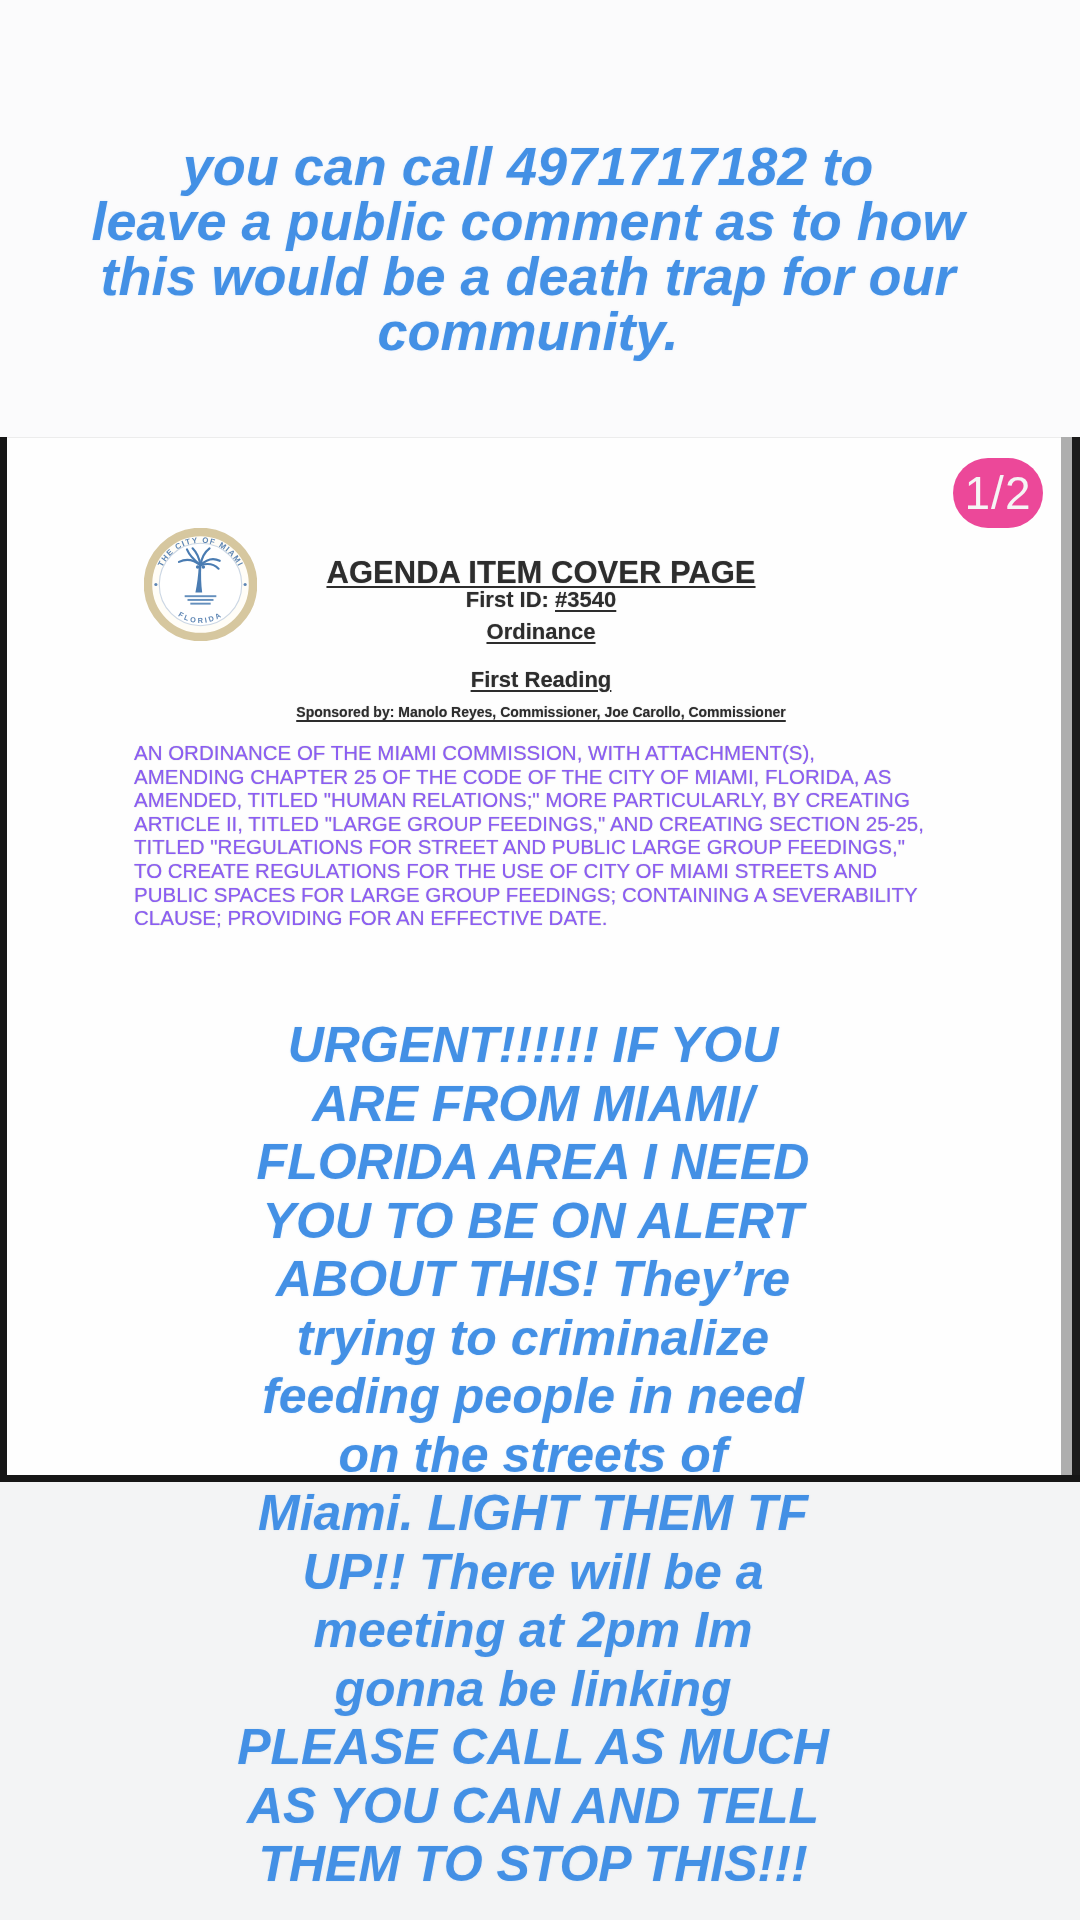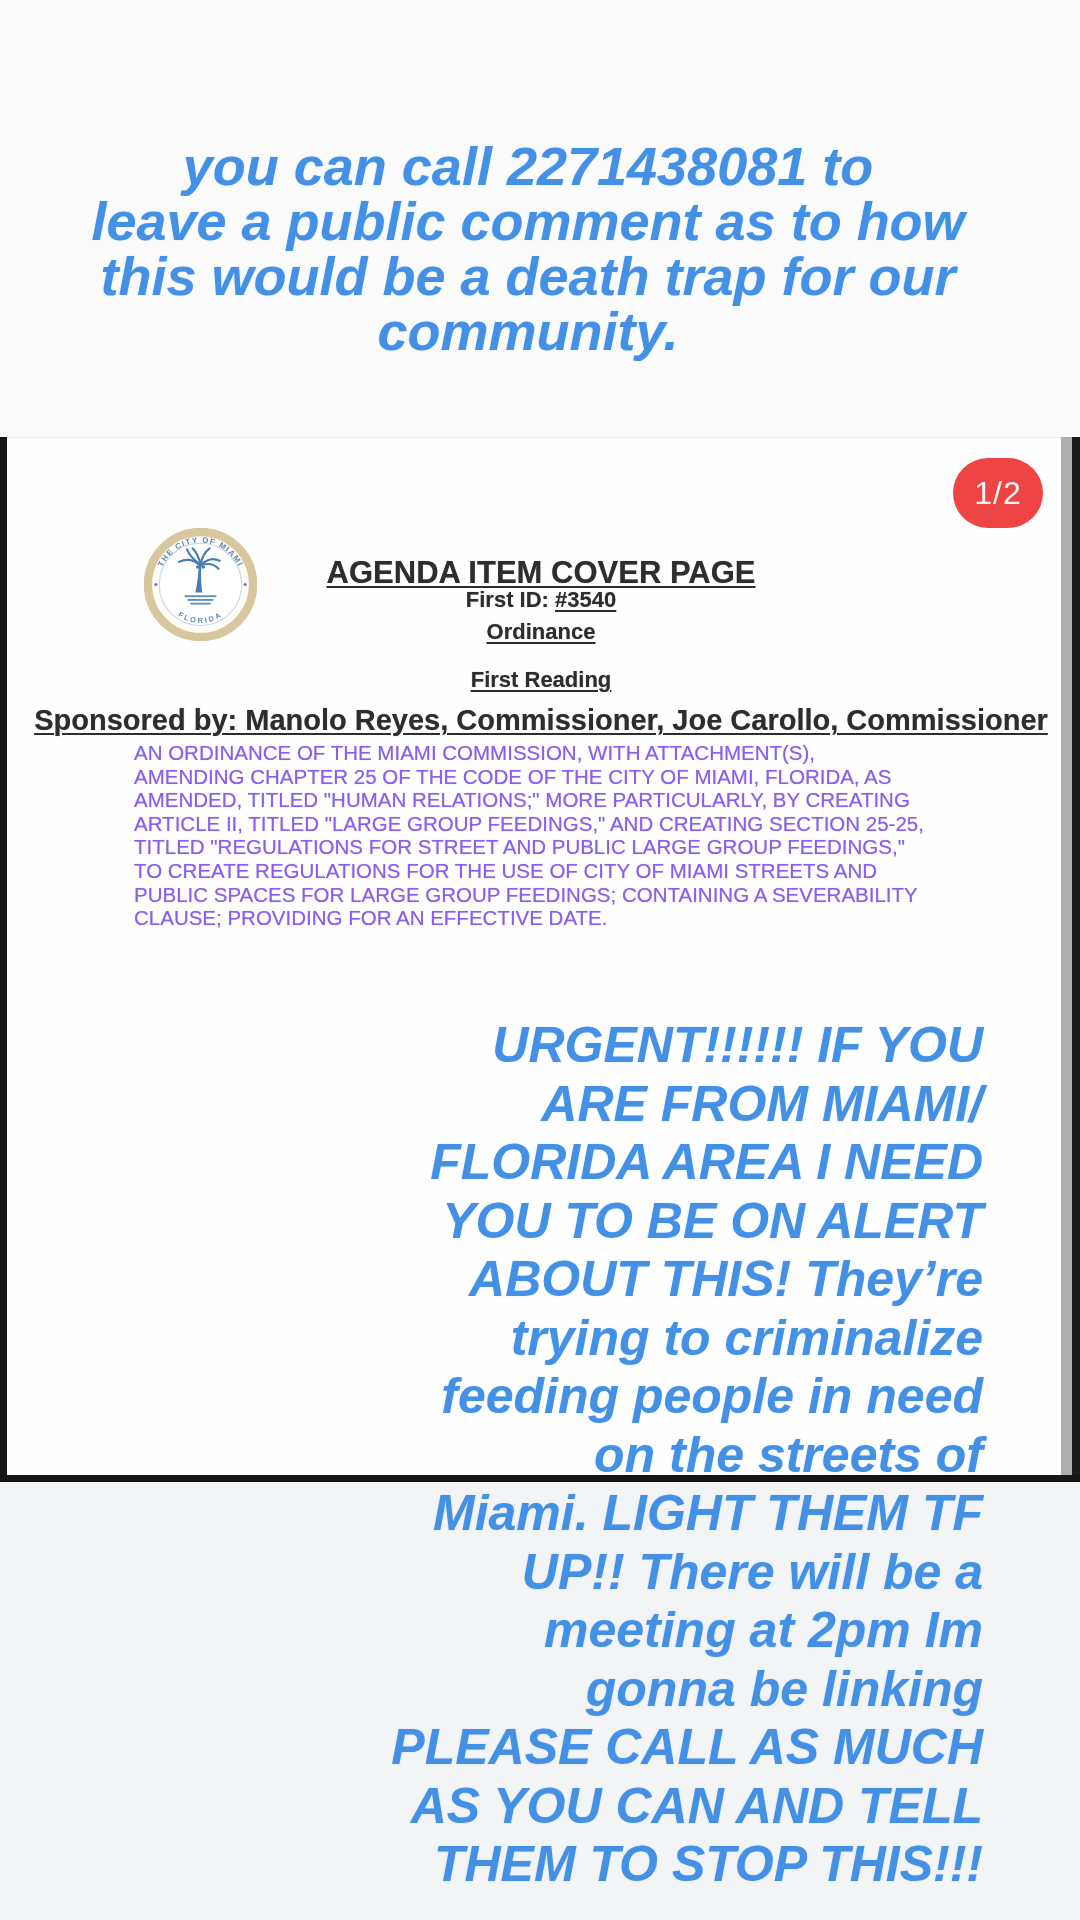--- a/index.html
+++ b/index.html
@@ -18,69 +18,69 @@
     font-weight:bold;font-style:italic;
     white-space:pre-line;
     text-shadow:0 0 2px rgba(140,185,235,0.35);
   }
   .story-text.top{
     left:0;width:1056px;top:139px;
     text-align:center;font-size:54px;line-height:55px;letter-spacing:0px;
   }
   .story-text.bottom{
     right:97px;top:1016px;width:900px;
-    text-align:right;font-size:50px;line-height:58.5px;
+    text-align:center;font-size:50px;line-height:58.5px;
   }
 
   
   .doc{
     position:absolute;left:0;top:437px;width:1080px;height:1045px;z-index:5;
   }
   .doc-white{
     position:absolute;left:7px;top:0;width:1054px;height:1038px;
     background:#fefefe;border-top:1px solid #ececec;
   }
   .edge-left{position:absolute;left:0;top:0;width:7px;height:1045px;background:#161616;}
   .edge-bottom{position:absolute;left:0;top:1038px;width:1080px;height:7px;background:#161616;}
   .edge-gray{position:absolute;left:1061px;top:0;width:11px;height:1038px;background:#aeaeae;}
   .edge-black{position:absolute;left:1072px;top:0;width:8px;height:1038px;background:#1b1b1b;}
 
   .page-badge{
     position:absolute;left:953px;top:21px;width:90px;height:70px;z-index:20;
-    background:#ef4444;border-radius:35px;
+    background:#ec4899;border-radius:35px;
     display:flex;align-items:center;justify-content:center;
-    color:#f5f5f5;font-size:32px;letter-spacing:1px;
+    color:#f5f5f5;font-size:46px;letter-spacing:1px;
   }
 
   .seal{position:absolute;left:137px;top:90px;width:113px;height:113px;}
 
   .doc-header{position:absolute;left:7px;top:0;width:1054px;text-align:center;color:#2d2d2d;}
   .doc-header div{position:absolute;width:100%;}
   .doc-line{font-weight:bold;text-shadow:0 0 1px rgba(70,70,70,0.55);}
   .u{text-decoration:underline;text-decoration-thickness:2px;text-underline-offset:3px;}
   .h-title{top:117px;font-size:31px;}
   .h-file{top:149px;font-size:22px;}
   .h-ord{top:181px;font-size:22px;}
   .h-first{top:229px;font-size:22px;}
-  .h-spons{top:266px;font-size:29px;}
+  .h-spons{top:266px;font-size:14px;}
 
   .doc-body{
     position:absolute;left:127px;top:303px;width:830px;
     font-size:20.5px;line-height:23.6px;color:#8b5cf6;
     white-space:pre-line;text-shadow:0 0 1px rgba(80,80,80,0.45);
   }
 </style>
 </head>
 <body>
 
 <div class="stage">
 
   <div class="bg-bottom"></div>
 
-  <div class="story-text top">you can call 2271438081 to
+  <div class="story-text top">you can call 4971717182 to
 leave a public comment as to how
 this would be a death trap for our
 community.</div>
 
   <div class="doc">
     <div class="doc-white">
 
       <div class="seal">
         <svg viewBox="0 0 100 100" width="113" height="113" aria-hidden="true">
           <circle cx="50" cy="50" r="46.5" fill="#fffdf7" stroke="#d6c79f" stroke-width="7.5"></circle>

